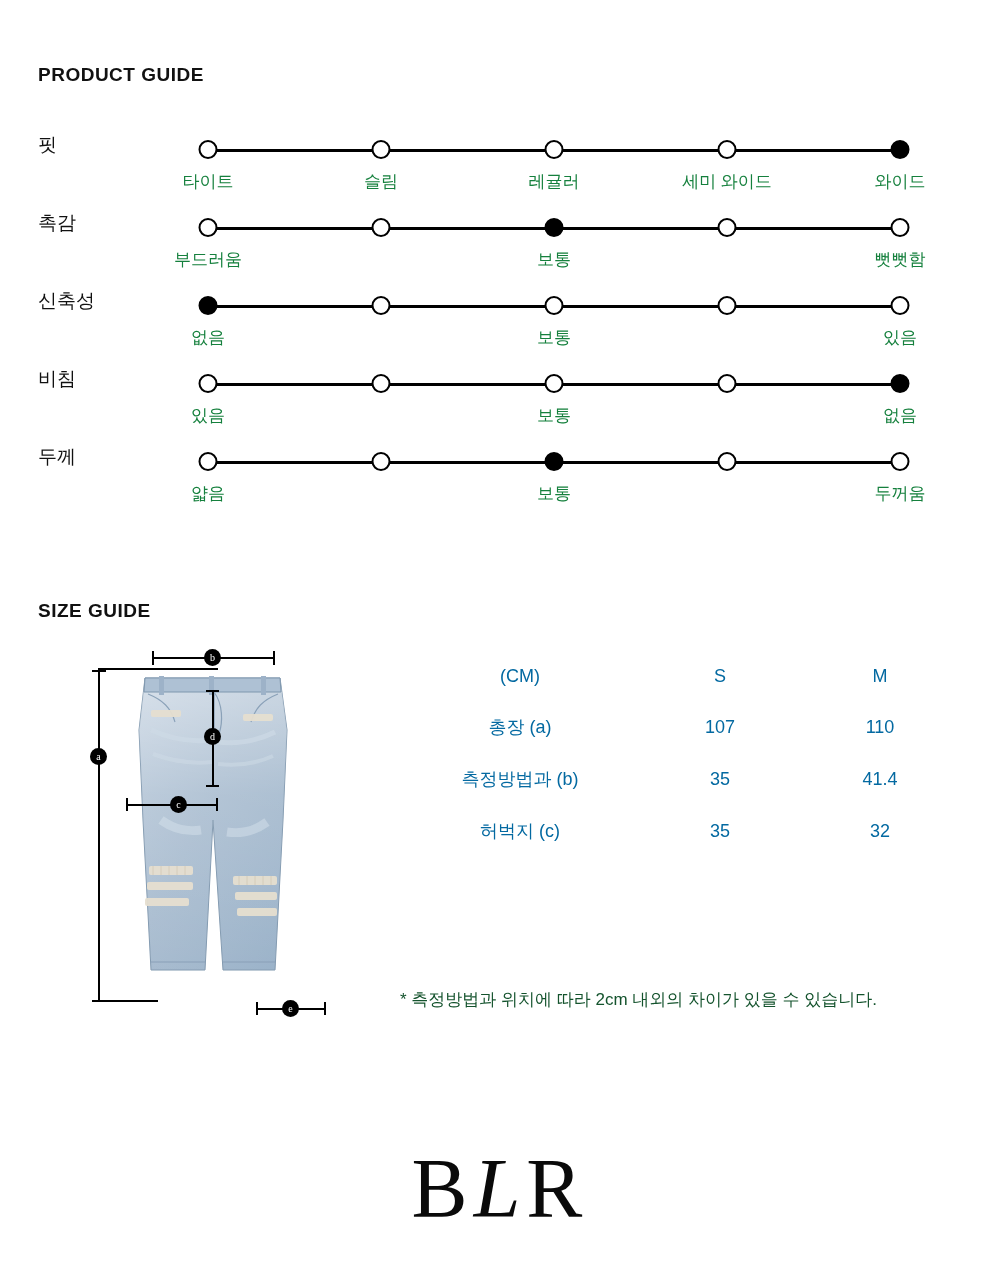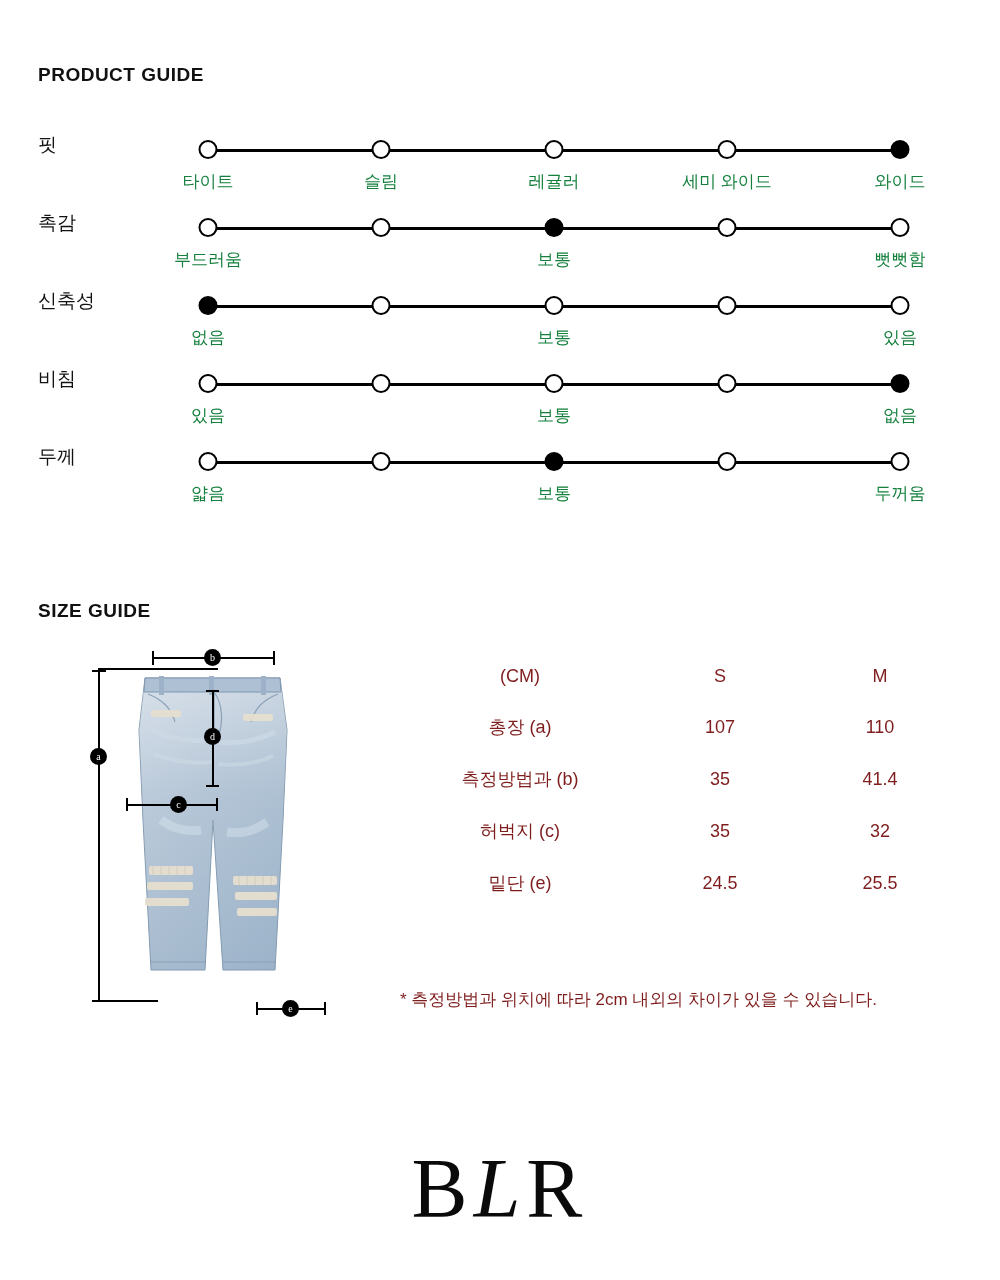--- a/index.html
+++ b/index.html
@@ -126,21 +126,21 @@
     top: 12px;
     width: 560px;
   }
   .sg-table table {
     width: 100%;
     border-collapse: collapse;
   }
   .sg-table th, .sg-table td {
     font-size: 18px;
     font-weight: normal;
-    color: #7f1d1d;
+    color: #0369a1;
     text-align: center;
     padding: 14px 0;
   }
   .sg-table th:first-child, .sg-table td:first-child { width: 240px; }
   .sg-table th:nth-child(2), .sg-table td:nth-child(2) { width: 160px; }
   .sg-table th:nth-child(3), .sg-table td:nth-child(3) { width: 160px; }
   .sg-note {
     position: absolute;
     left: 400px;
     top: 348px;
@@ -358,27 +358,22 @@
           <tr>
             <td>측정방법과 (b)</td>
             <td>35</td>
             <td>41.4</td>
           </tr>
           <tr>
             <td>허벅지 (c)</td>
             <td>35</td>
             <td>32</td>
           </tr>
-          <tr>
-            <td>밑단 (e)</td>
-            <td>24.5</td>
-            <td>25.5</td>
-          </tr>
         </tbody>
     </table>
   </div>
 
-  <div class="sg-note" style="color: #7f1d1d;">* 측정방법과 위치에 따라 2cm 내외의 차이가 있을 수 있습니다.</div>
+  <div class="sg-note" style="color: #14532d;">* 측정방법과 위치에 따라 2cm 내외의 차이가 있을 수 있습니다.</div>
 </div>
 
 <div class="logo">
   <span>B</span><span class="italic">L</span><span>R</span>
 </div>
 
 </body></html>

